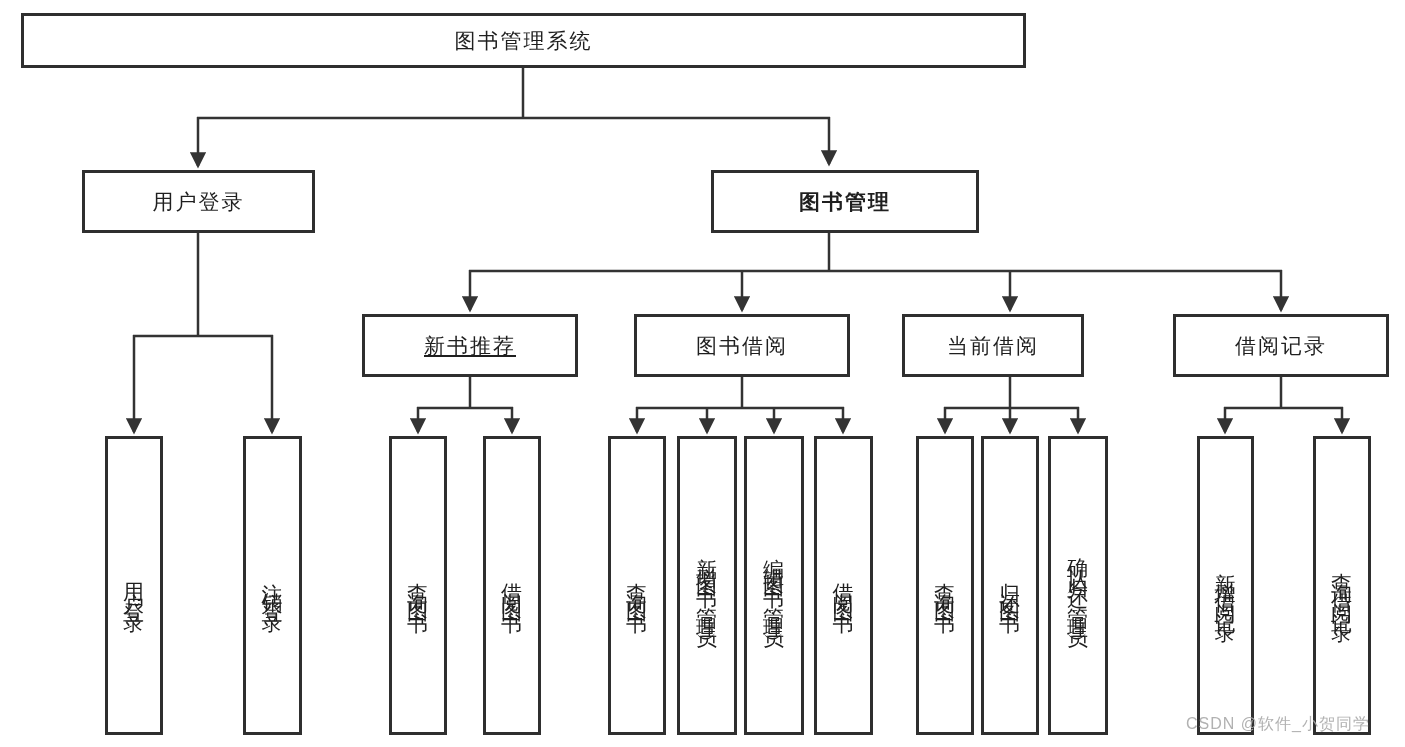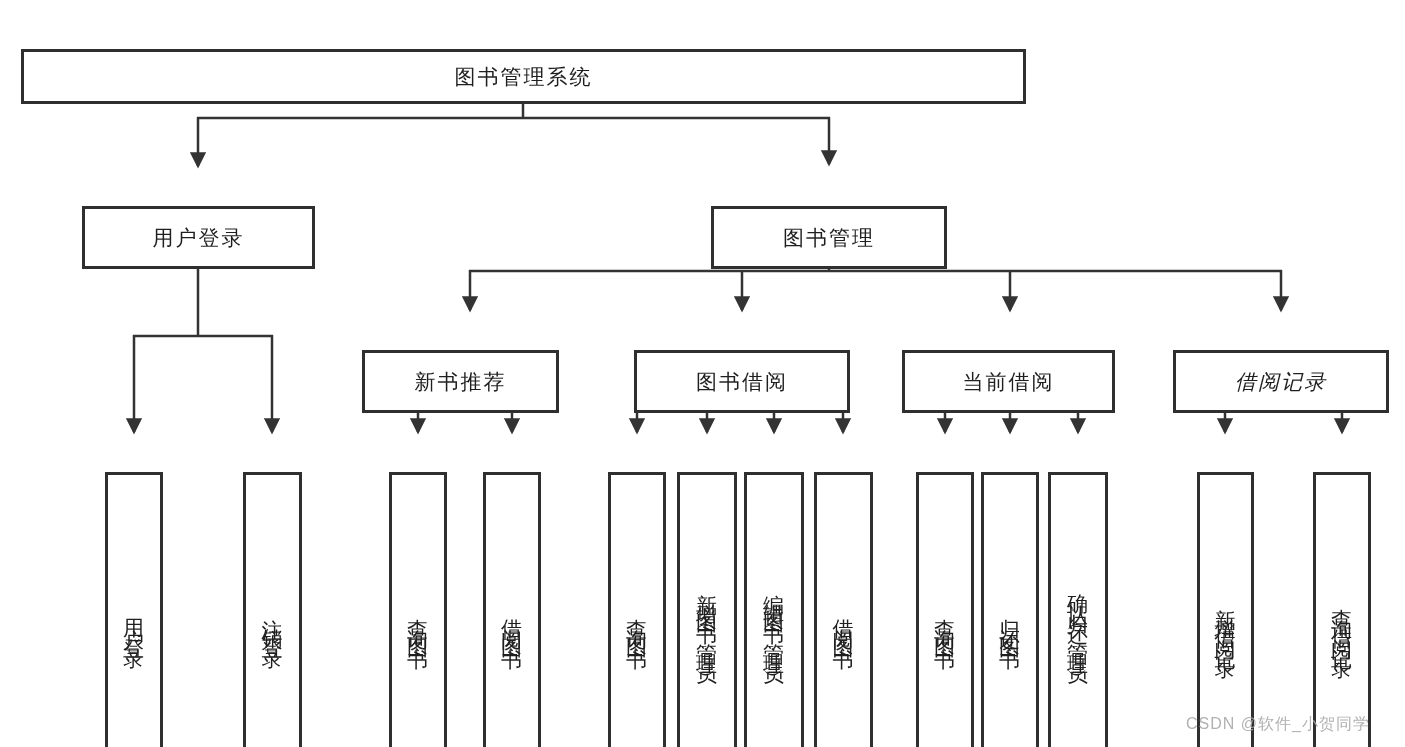--- a/index.html
+++ b/index.html
@@ -17,21 +17,20 @@
     position:absolute;
     box-sizing:border-box;
     border:3px solid #2f2f2f;
     background:#ffffff;
     display:flex;
     align-items:center;
     justify-content:center;
     color:#1f1f1f;
     z-index:1;
     text-align:center;
-    margin-top:36px;
   }
   .h{
     font-size:21px;
     letter-spacing:2px;
     white-space:nowrap;
   }
   .v{
     writing-mode:vertical-rl;
     text-orientation:mixed;
     font-size:21px;
@@ -101,26 +100,26 @@
       <line x1="1281" y1="377" x2="1281" y2="408"></line>
       <line x1="1224" y1="408" x2="1343" y2="408"></line>
       <line x1="1225" y1="407" x2="1225" y2="432" marker-end="url(#arrow)"></line>
       <line x1="1342" y1="407" x2="1342" y2="432" marker-end="url(#arrow)"></line>
     </g>
   </svg>
 
   <div class="box h" style="left:21px;top:13px;width:1005px;height:55px;">图书管理系统</div>
 
   <div class="box h" style="left:82px;top:170px;width:233px;height:63px;">用户登录</div>
-  <div class="box h" style="left:711px;top:170px;width:236px;height:63px;">图书管理</div>
+  <div class="box h" style="left:711px;top:170px;width:268px;height:63px;font-weight:bold;">图书管理</div>
 
-  <div class="box h" style="left:362px;top:314px;width:197px;height:63px;">新书推荐</div>
+  <div class="box h" style="left:362px;top:314px;width:216px;height:63px;text-decoration:underline;">新书推荐</div>
   <div class="box h" style="left:634px;top:314px;width:216px;height:63px;text-align:right;">图书借阅</div>
-  <div class="box h" style="left:902px;top:314px;width:213px;height:63px;">当前借阅</div>
-  <div class="box h" style="left:1173px;top:314px;width:216px;height:63px;font-style:italic;">借阅记录</div>
+  <div class="box h" style="left:902px;top:314px;width:182px;height:63px;">当前借阅</div>
+  <div class="box h" style="left:1173px;top:314px;width:216px;height:63px;">借阅记录</div>
 
   <div class="box v" style="left:105px;top:436px;width:58px;height:299px;">用户登录</div>
   <div class="box v" style="left:243px;top:436px;width:59px;height:299px;">注销登录</div>
 
   <div class="box v" style="left:389px;top:436px;width:58px;height:299px;">查询图书</div>
   <div class="box v" style="left:483px;top:436px;width:58px;height:299px;">借阅图书</div>
 
   <div class="box v" style="left:608px;top:436px;width:58px;height:299px;">查询图书</div>
   <div class="box v" style="left:677px;top:436px;width:60px;height:299px;">新增图书（管理员）</div>
   <div class="box v" style="left:744px;top:436px;width:60px;height:299px;">编辑图书（管理员）</div>

